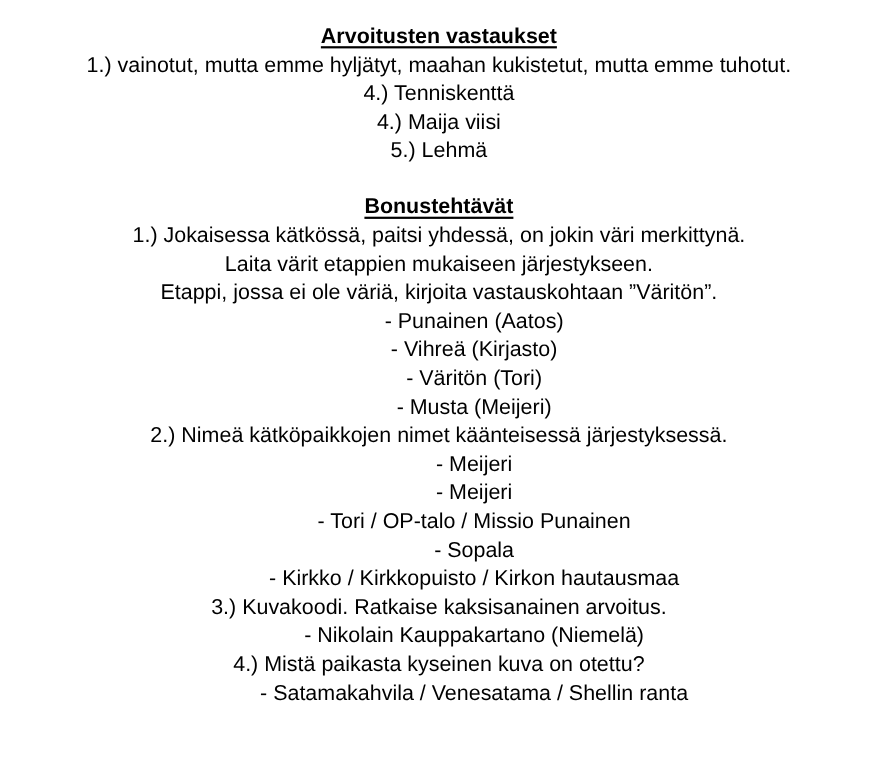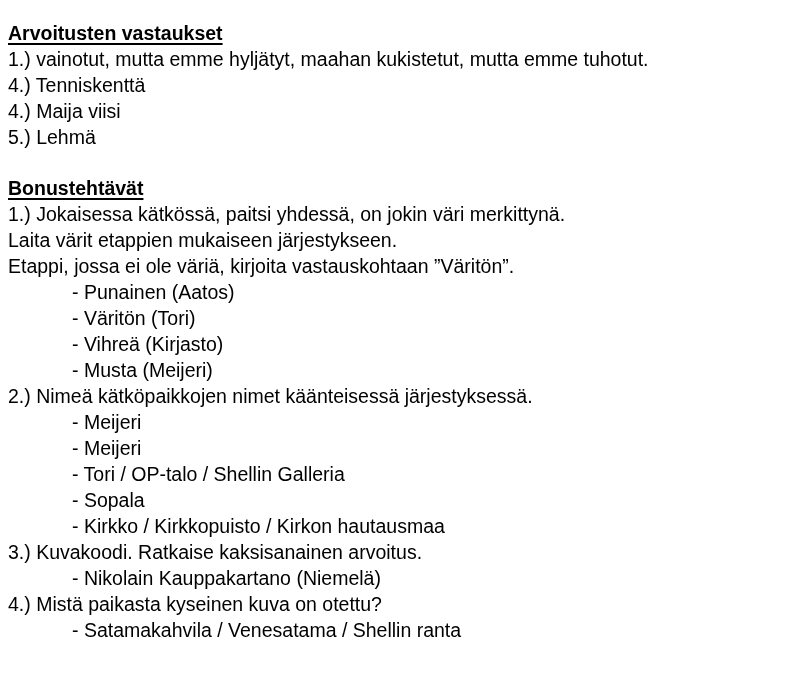--- a/index.html
+++ b/index.html
@@ -12,21 +12,21 @@
     height: 695px;
     overflow: hidden;
     box-sizing: border-box;
     padding: 20px 6px 0 8px;
     font-family: "Liberation Sans", "DejaVu Sans", sans-serif;
     font-size: 19.5px;
     line-height: 26px;
     color: #000000;
     -webkit-font-smoothing: antialiased;
   }
-  .doc-section { margin: 0; padding: 0; }
+  .doc-section { margin: 0; padding: 0; text-align: center; }
   .section-heading {
     font-weight: bold;
     display: inline-block;
     text-decoration: underline;
     text-decoration-thickness: 2px;
     text-underline-offset: 3px;
     margin: 0;
     font-size: 19.5px;
     line-height: 26px;
   }
@@ -58,26 +58,26 @@
 <div class="section-gap"></div>
 
 <div class="doc-section">
   <div class="heading-row">
     <span class="section-heading">Bonustehtävät</span>
   </div>
   <div class="text-line">1.) Jokaisessa kätkössä, paitsi yhdessä, on jokin väri merkittynä.</div>
   <div class="text-line">Laita värit etappien mukaiseen järjestykseen.</div>
   <div class="text-line">Etappi, jossa ei ole väriä, kirjoita vastauskohtaan ”Väritön”.</div>
   <div class="text-line indent-1">- Punainen (Aatos)</div>
+  <div class="text-line indent-1">- Vihreä (Kirjasto)</div>
   <div class="text-line indent-1">- Väritön (Tori)</div>
-  <div class="text-line indent-1">- Vihreä (Kirjasto)</div>
   <div class="text-line indent-1">- Musta (Meijeri)</div>
   <div class="text-line">2.) Nimeä kätköpaikkojen nimet käänteisessä järjestyksessä.</div>
   <div class="text-line indent-1">- Meijeri</div>
   <div class="text-line indent-1">- Meijeri</div>
-  <div class="text-line indent-1">- Tori / OP-talo / Shellin Galleria</div>
+  <div class="text-line indent-1">- Tori / OP-talo / Missio Punainen</div>
   <div class="text-line indent-1">- Sopala</div>
   <div class="text-line indent-1">- Kirkko / Kirkkopuisto / Kirkon hautausmaa</div>
   <div class="text-line">3.) Kuvakoodi. Ratkaise kaksisanainen arvoitus.</div>
   <div class="text-line indent-1">- Nikolain Kauppakartano (Niemelä)</div>
   <div class="text-line">4.) Mistä paikasta kyseinen kuva on otettu?</div>
   <div class="text-line indent-1">- Satamakahvila / Venesatama / Shellin ranta</div>
 </div>
 
 </body></html>

